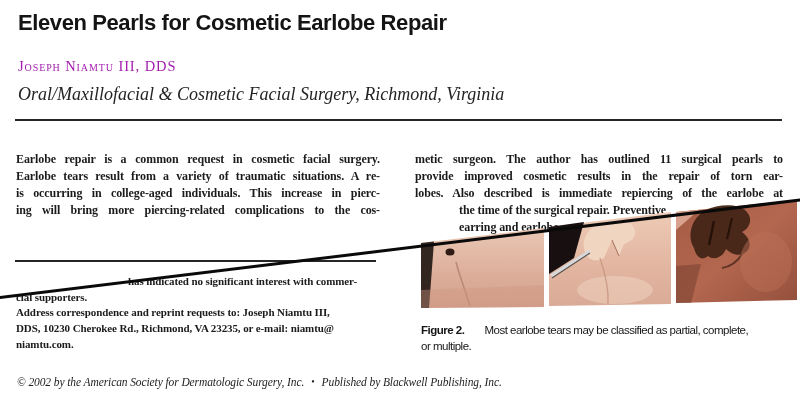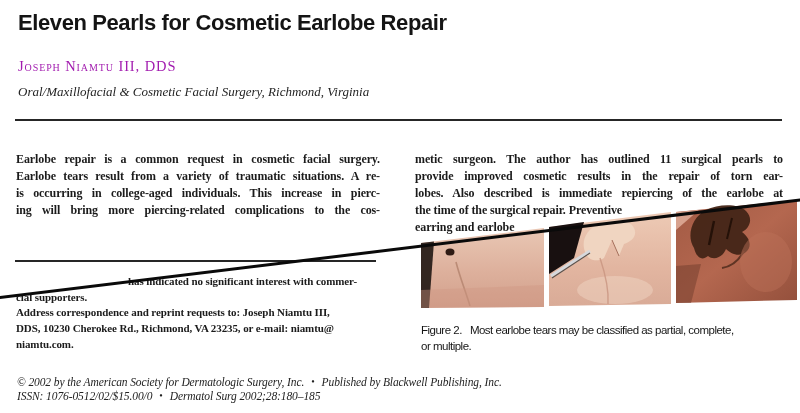--- a/index.html
+++ b/index.html
@@ -5,42 +5,42 @@
   html,body{margin:0;padding:0;background:#ffffff;}
   .page{position:relative;width:800px;height:413px;background:#ffffff;overflow:hidden;
         font-family:"Liberation Serif",serif;color:#1c1c1c;}
 
   .title{position:absolute;left:18px;top:10px;white-space:nowrap;
          font-family:"Liberation Sans",sans-serif;font-weight:700;font-size:22px;
          letter-spacing:-0.4px;color:#141414;}
   .author{position:absolute;left:18px;top:58px;white-space:nowrap;
           font-size:14.5px;font-variant-caps:small-caps;letter-spacing:0.9px;color:#a21caf;}
   .affiliation{position:absolute;left:18px;top:84px;white-space:nowrap;
-               font-size:13px;font-style:italic;color:#242424;}
+               font-size:18px;font-style:italic;color:#242424;}
 
   .rule{position:absolute;background:#262626;}
   .main-rule{left:15px;top:119px;width:767px;height:2px;}
   .foot-rule{left:15px;top:260px;width:361px;height:2px;}
 
   .abs-col{position:absolute;top:151px;font-size:12px;line-height:17px;
            font-weight:600;letter-spacing:-0.1px;color:#1b1b1b;}
   .abs-left{left:16px;width:364px;}
   .abs-right{left:415px;width:368px;}
   .jline{text-align:justify;text-align-last:justify;}
-  .frag{text-align:left;text-align-last:left;white-space:nowrap;}
+  .frag{text-align:left;text-align-last:left;white-space:nowrap;margin-left:44px;}
 
   .footnote{position:absolute;left:16px;top:274px;width:372px;
             font-size:11px;line-height:15.7px;font-weight:600;letter-spacing:-0.1px;color:#1b1b1b;}
   .fn-indent{padding-left:112px;white-space:nowrap;}
 
   .fig-caption{position:absolute;left:421px;top:322px;width:378px;
                font-family:"Liberation Sans",sans-serif;font-size:11.5px;line-height:16px;
                letter-spacing:-0.5px;color:#161616;}
   .cap-line{white-space:nowrap;}
-  .cap-label{font-weight:400;margin-right:8px;}
+  .cap-label{font-weight:700;margin-right:20px;}
 
   .footer{position:absolute;left:17px;top:376px;font-size:11.5px;font-style:italic;
           line-height:13.5px;letter-spacing:-0.1px;color:#222;}
   .footer-line{white-space:nowrap;}
   .bullet{font-style:normal;margin:0 7px;font-size:10px;position:relative;top:-1px;}
 
   .overlay{position:absolute;left:0;top:0;width:800px;height:413px;pointer-events:none;}
 </style>
 </head>
 <body>
@@ -81,23 +81,20 @@
   <div class="fig-caption">
     <div class="cap-line">
       <span class="cap-label">Figure 2.</span><span>Most earlobe tears may be classified as partial, complete,</span>
     </div>
     <div class="cap-line">or multiple.</div>
   </div>
 
   <div class="footer">
     <div class="footer-line">
       <span>© 2002 by the American Society for Dermatologic Surgery, Inc.</span><span class="bullet">•</span><span>Published by Blackwell Publishing, Inc.</span>
-    </div>
-    <div class="footer-line">
-      <span>ISSN: 1076-0512/02/$15.00/0</span><span class="bullet">•</span><span>Dermatol Surg 2002;28:180–185</span>
     </div>
   </div>
 
   <svg class="overlay" viewBox="0 0 800 413">
     <defs>
       <linearGradient id="g1" x1="0" y1="0" x2="0" y2="1">
         <stop offset="0" stop-color="#e9c7b4"></stop>
           <stop offset="0.55" stop-color="#ddb09c"></stop>
           <stop offset="1" stop-color="#d2a08c"></stop>
       </linearGradient>

